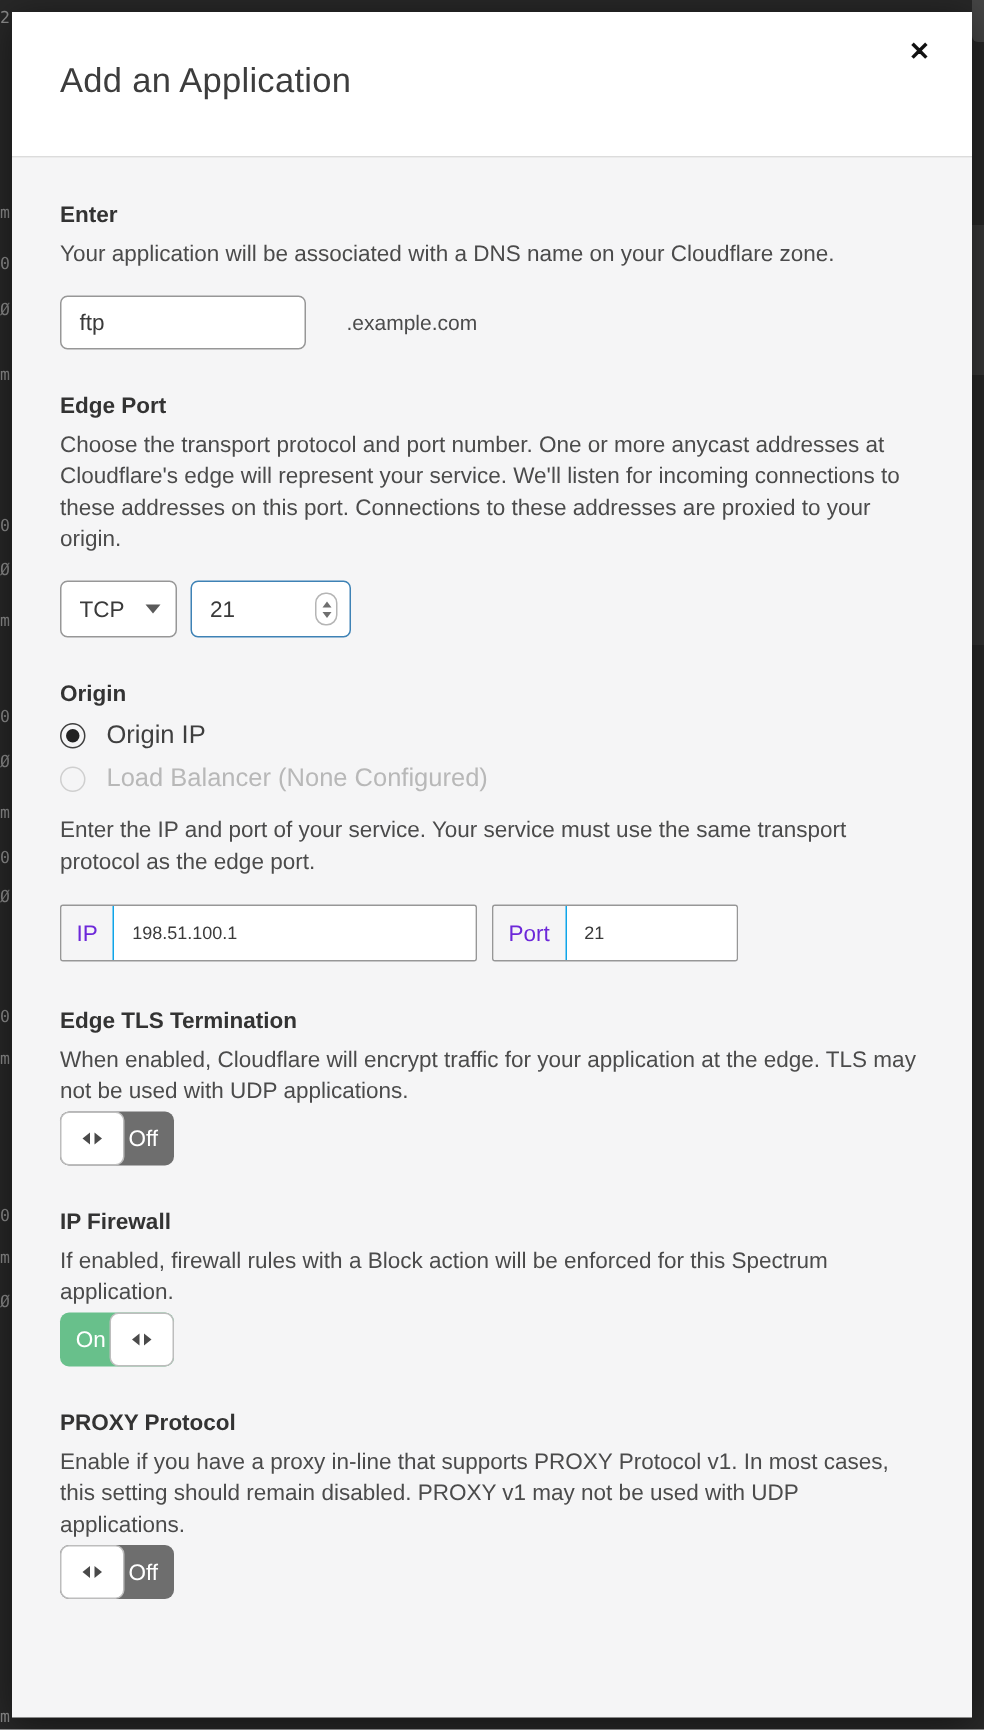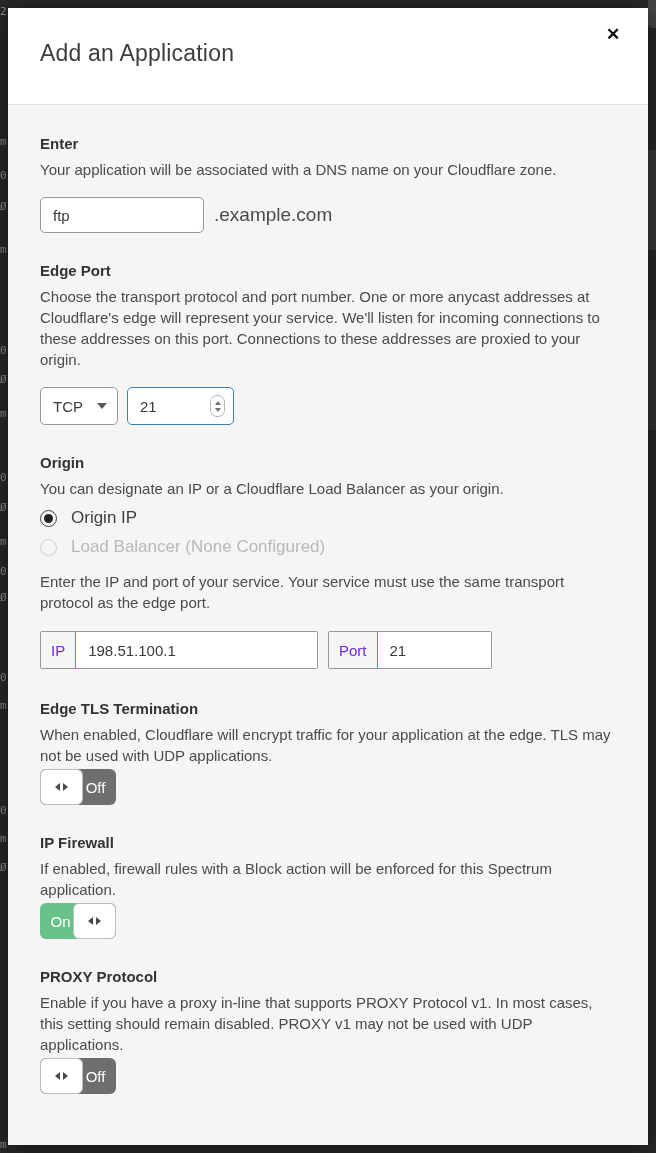--- a/index.html
+++ b/index.html
@@ -45,21 +45,21 @@
   p.desc{font-size:15px;color:#4b4b4b;line-height:21px;margin:0;max-width:578px;}
 
   
   .row{display:flex;align-items:center;margin-top:17px;}
   .text-input{
     box-sizing:border-box;height:36px;background:#fff;border:1px solid #979797;
     border-radius:5px;font-size:15px;color:#3a3a3a;padding:0 12px;
     font-family:"Liberation Sans", sans-serif;outline:none;
   }
   .domain-input{width:164px;}
-  .suffix{font-size:19px;color:#4b4b4b;margin-left:10px;}
+  .suffix{font-size:14px;color:#4b4b4b;margin-left:27px;}
 
   .select-box{
     box-sizing:border-box;width:78px;height:38px;background:#fff;border:1px solid #979797;
     border-radius:5px;display:flex;align-items:center;justify-content:space-between;
     padding:0 10px 0 12px;cursor:pointer;
   }
   .select-value{font-size:15px;color:#3a3a3a;}
   .caret-down{width:0;height:0;border-left:5px solid transparent;border-right:5px solid transparent;border-top:6px solid #5a5a5a;}
 
   .port-box{
@@ -93,21 +93,21 @@
   
   .group{
     display:flex;align-items:stretch;height:38px;box-sizing:border-box;
     border:1px solid #979797;border-radius:2px;background:#fff;overflow:hidden;
   }
   .group .prefix{
     display:flex;align-items:center;padding:0 10px;background:#f5f5f6;
     border-right:1px solid #0ea5e9;color:#6d28d9;font-size:15px;
   }
   .group input{
-    border:none;outline:none;font-size:15px;color:#3a3a3a;padding:0 12px;
+    border:none;outline:none;font-size:12px;color:#3a3a3a;padding:0 12px;
     font-family:"Liberation Sans", sans-serif;
   }
   .ip-group{width:278px;margin-right:10px;}
   .ip-group input{width:230px;}
   .portg-group{width:164px;}
   .portg-group input{width:96px;}
 
   
   .toggle{position:relative;width:76px;height:36px;border-radius:6px;cursor:pointer;margin-top:3px;}
   .toggle-off{background:#6e6e6e;}
@@ -188,21 +188,20 @@
           <span class="stepper">
             <span class="tri-up"></span>
             <span class="tri-down"></span>
           </span>
         </div>
       </div>
     </div>
 
     <div class="section" style="margin-bottom:31px;">
       <h3 class="sec">Origin</h3>
-      <p class="desc">You can designate an IP or a Cloudflare Load Balancer as your origin.</p>
 
       <div class="radio-row" style="margin-top:9px;">
         <span class="radio checked"></span>
         <span class="radio-label">Origin IP</span>
       </div>
       <div class="radio-row" style="margin-top:9px;">
         <span class="radio disabled"></span>
         <span class="radio-label disabled">Load Balancer (None Configured)</span>
       </div>
 

